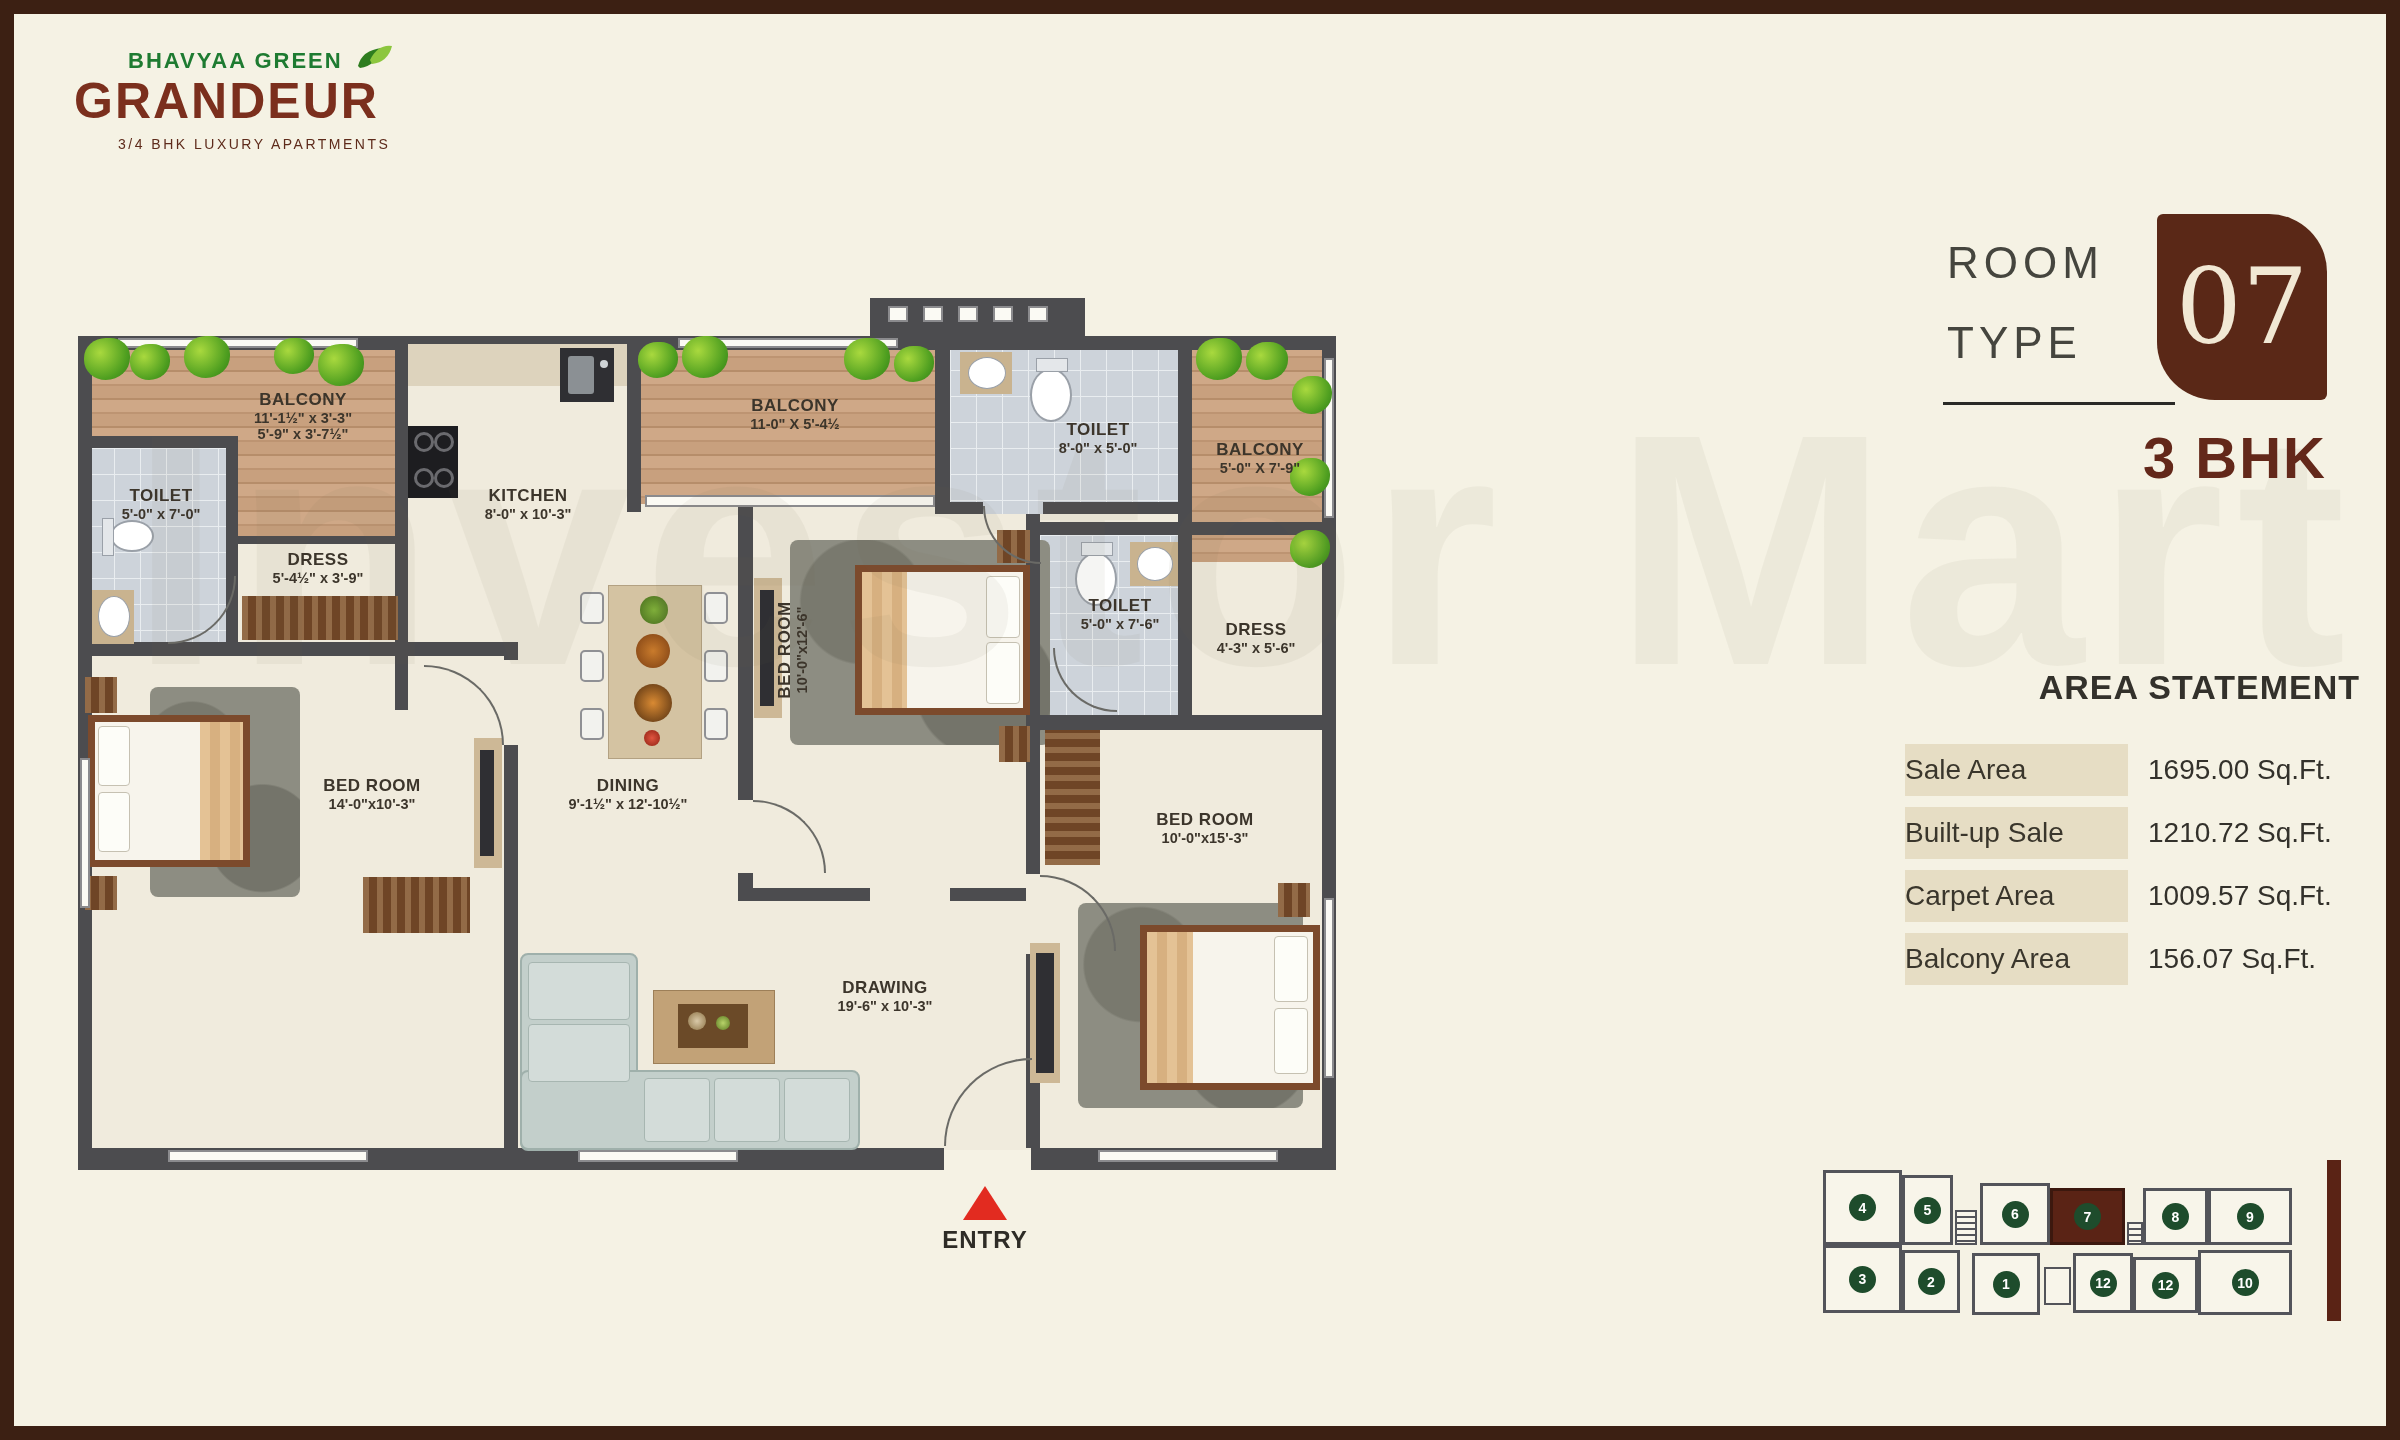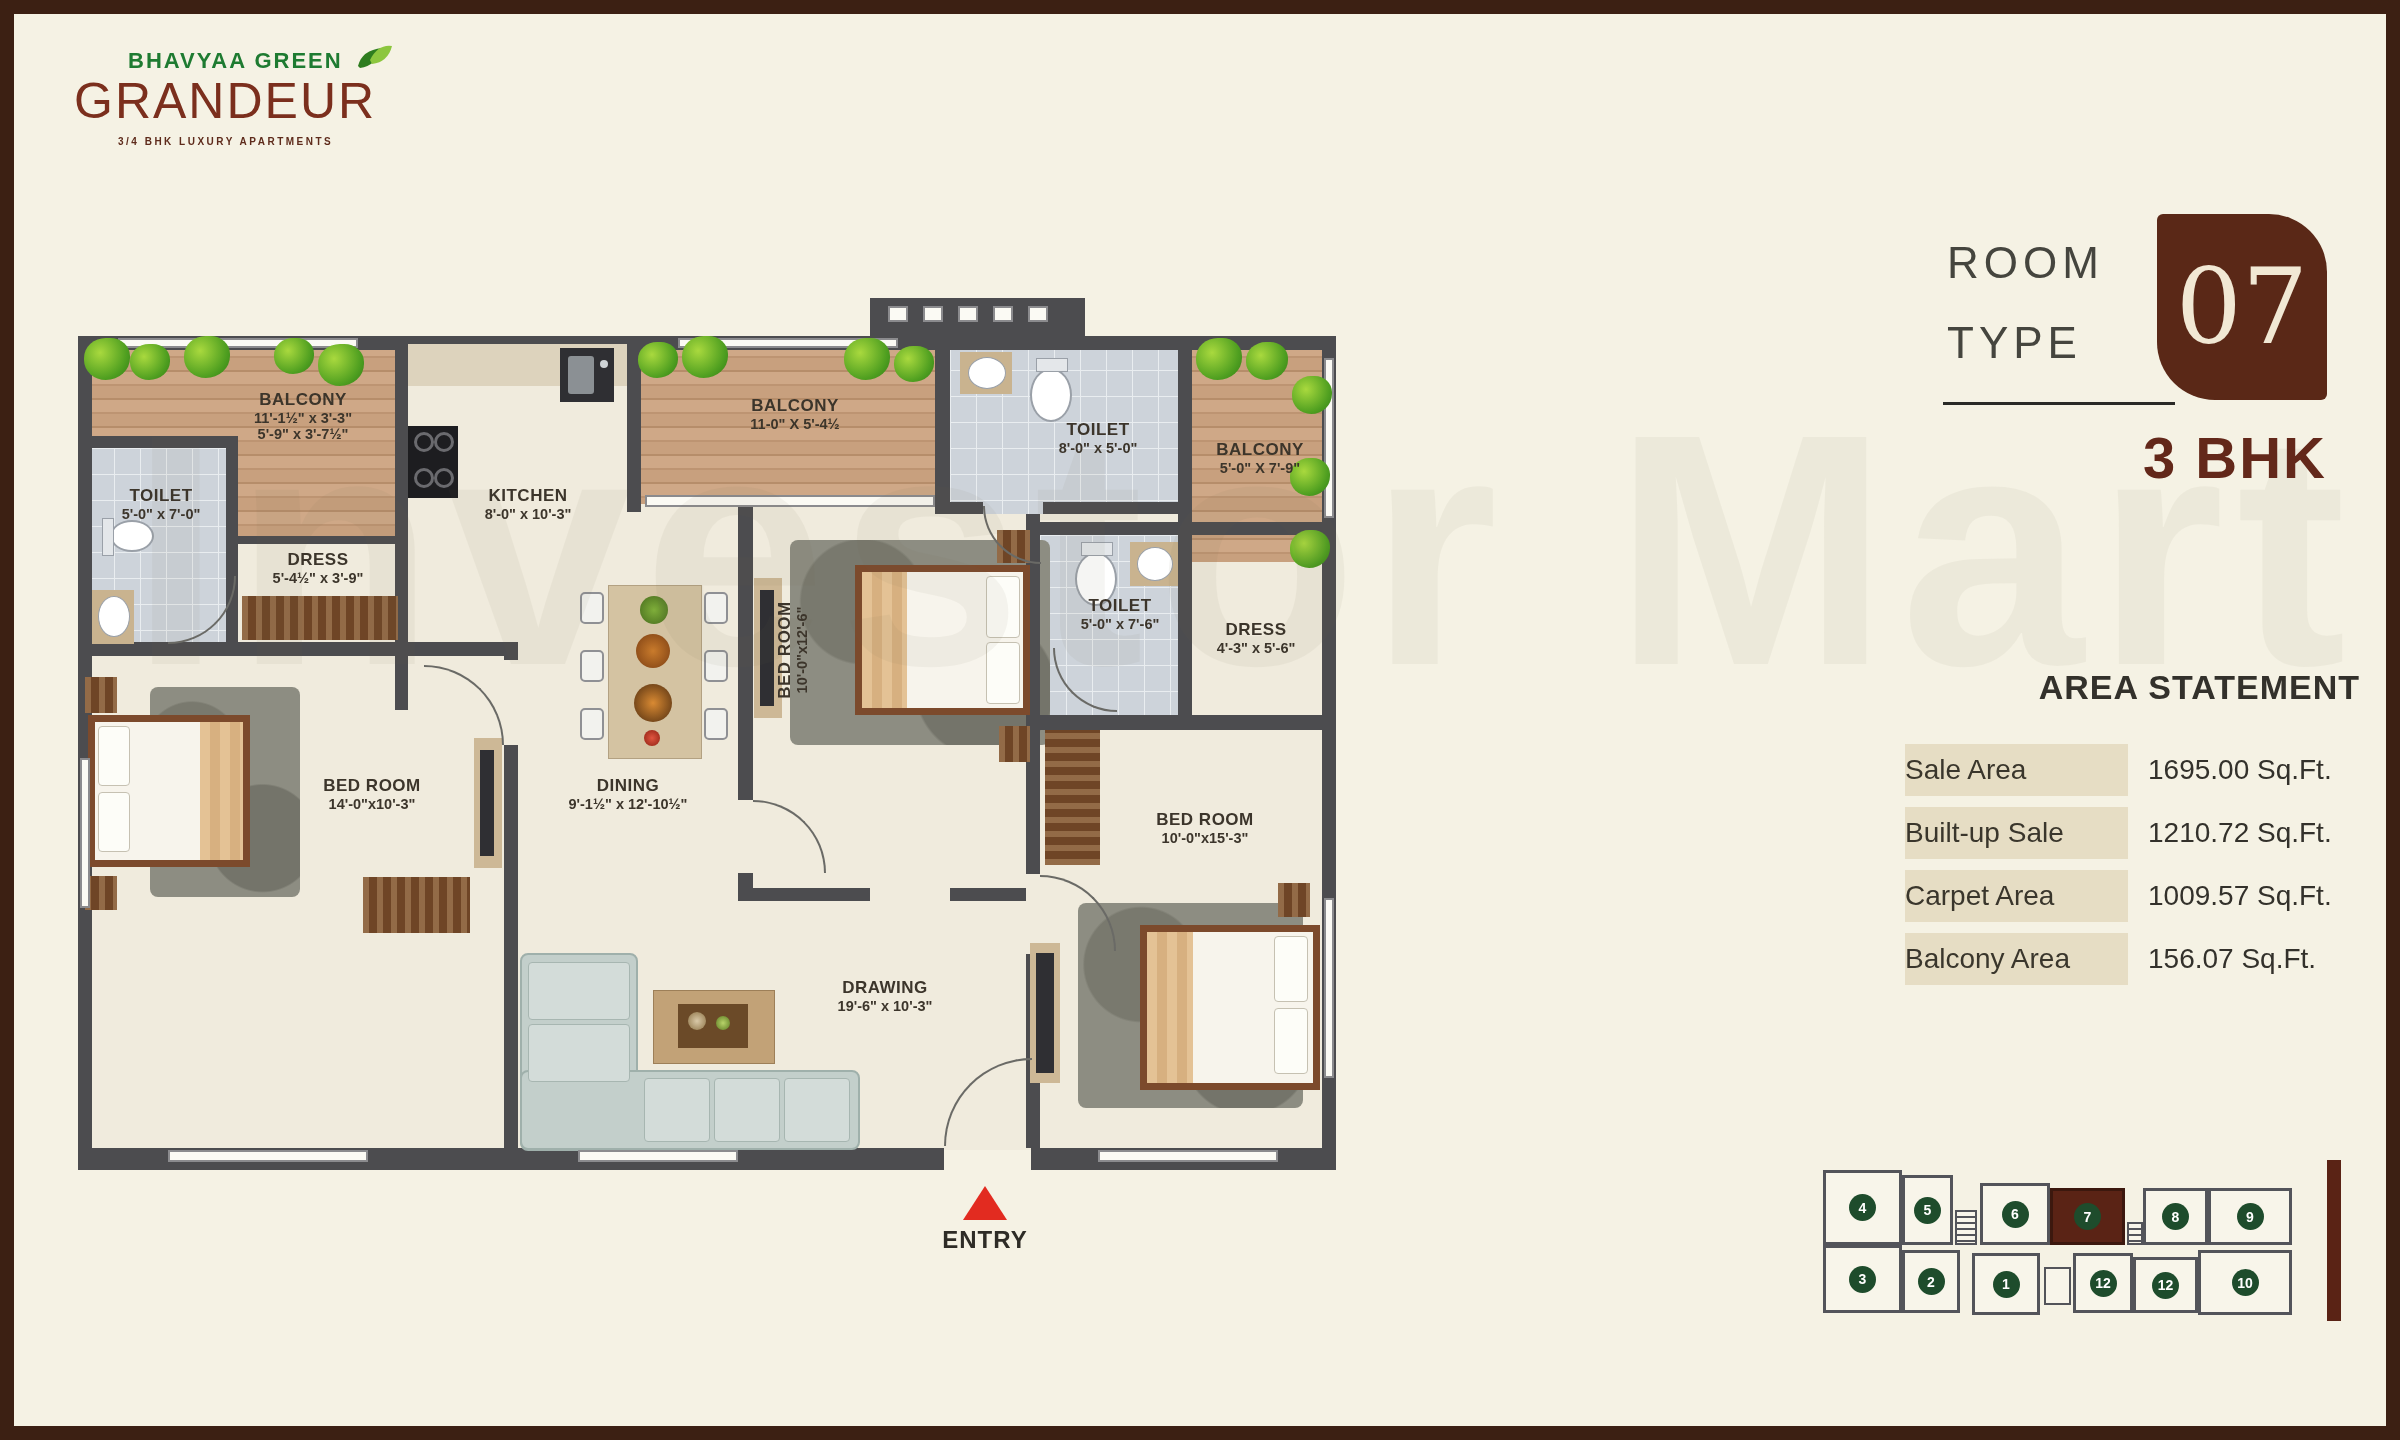--- a/index.html
+++ b/index.html
@@ -53,22 +53,22 @@
 <div class="watermark">Investor Mart</div>
 
 <div class="abs" style="left:70px;top:40px;width:420px;height:130px;z-index:10">
   <div class="abs" style="left:58px;top:8px;font-size:22px;font-weight:700;letter-spacing:2px;color:#1e7b31">BHAVYAA GREEN</div>
   <span class="abs" style="left:278px;top:0px">
     <svg width="46" height="36" viewBox="0 0 46 36">
         <path d="M10 26 Q14 10 34 8 Q28 26 12 28 Z" fill="#2e7d1f"></path>
         <path d="M22 20 Q30 4 44 6 Q40 22 24 24 Z" fill="#8cc63e"></path>
       </svg>
   </span>
-  <div class="abs" style="left:4px;top:32px;font-size:50px;font-weight:400;letter-spacing:2px;color:#7b2f1d">GRANDEUR</div>
-  <div class="abs" style="left:48px;top:96px;font-size:10px;font-weight:700;letter-spacing:2.5px;color:#5e2b1b">3/4 BHK LUXURY APARTMENTS</div>
+  <div class="abs" style="left:4px;top:32px;font-size:50px;font-weight:700;letter-spacing:2px;color:#7b2f1d">GRANDEUR</div>
+  <div class="abs" style="left:48px;top:96px;font-size:14px;font-weight:400;letter-spacing:2.5px;color:#5e2b1b">3/4 BHK LUXURY APARTMENTS</div>
 </div>
 
 <div class="abs" style="left:1940px;top:200px;width:420px;height:320px;z-index:10">
   <div class="unitword" style="left:7px;top:38px">ROOM</div>
   <div class="unitword" style="left:7px;top:118px">TYPE</div>
   <div class="badge" style="left:217px;top:14px;width:170px;height:186px">
     <span>07</span>
   </div>
   <div class="abs" style="left:3px;top:202px;width:232px;height:3px;background:#2a2a26"></div>
   <div class="bhk" style="left:0px;top:224px;width:387px">3 BHK</div>

